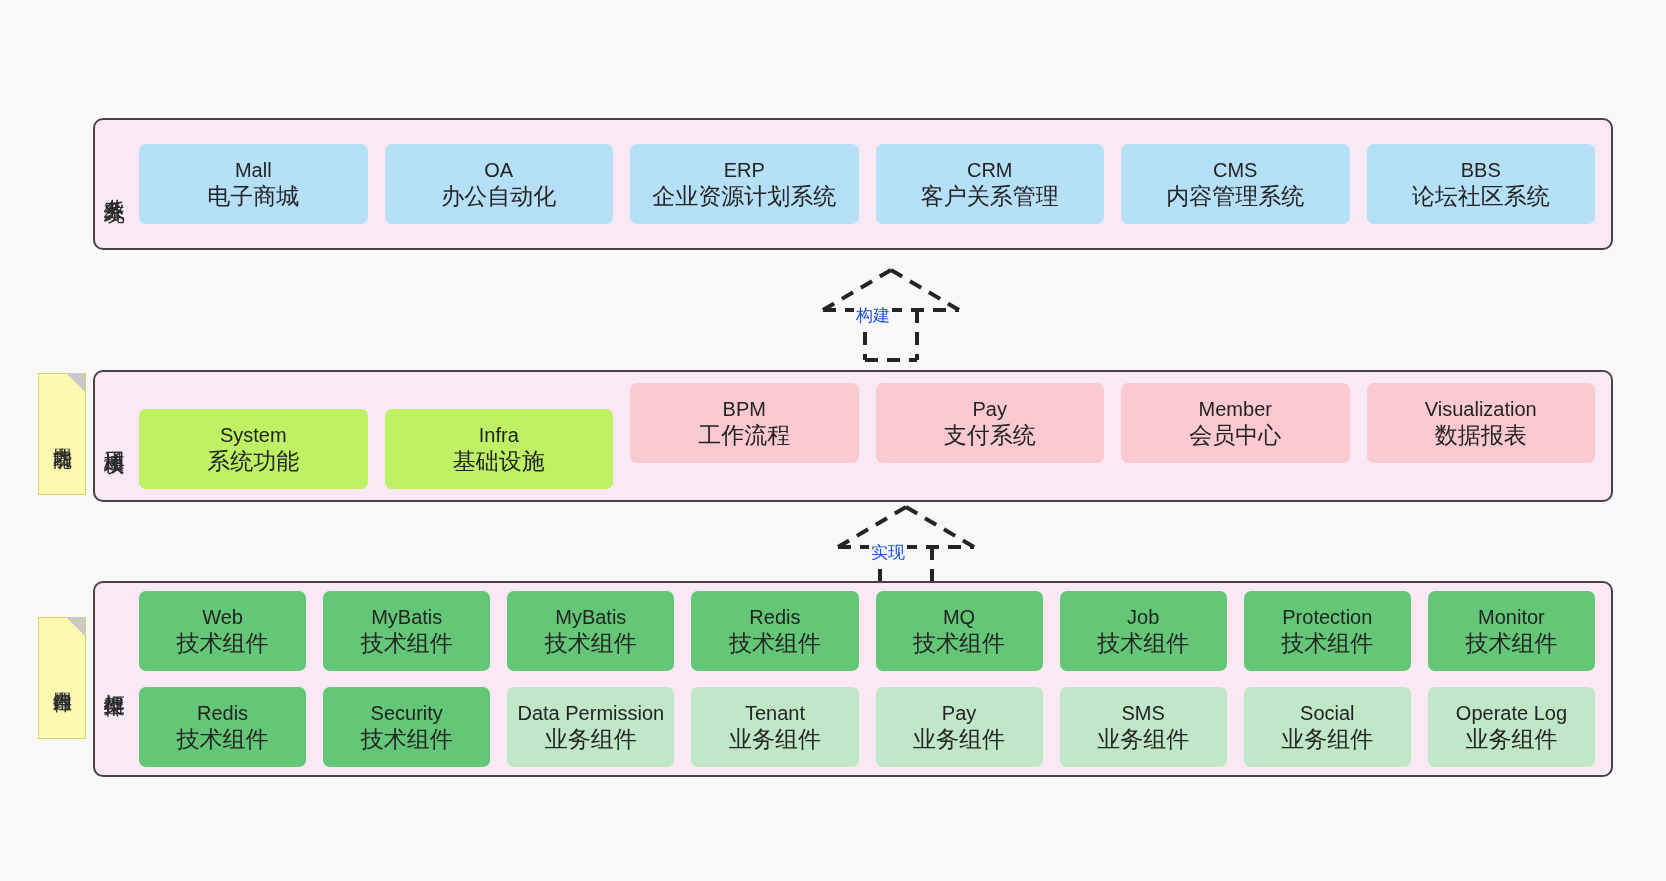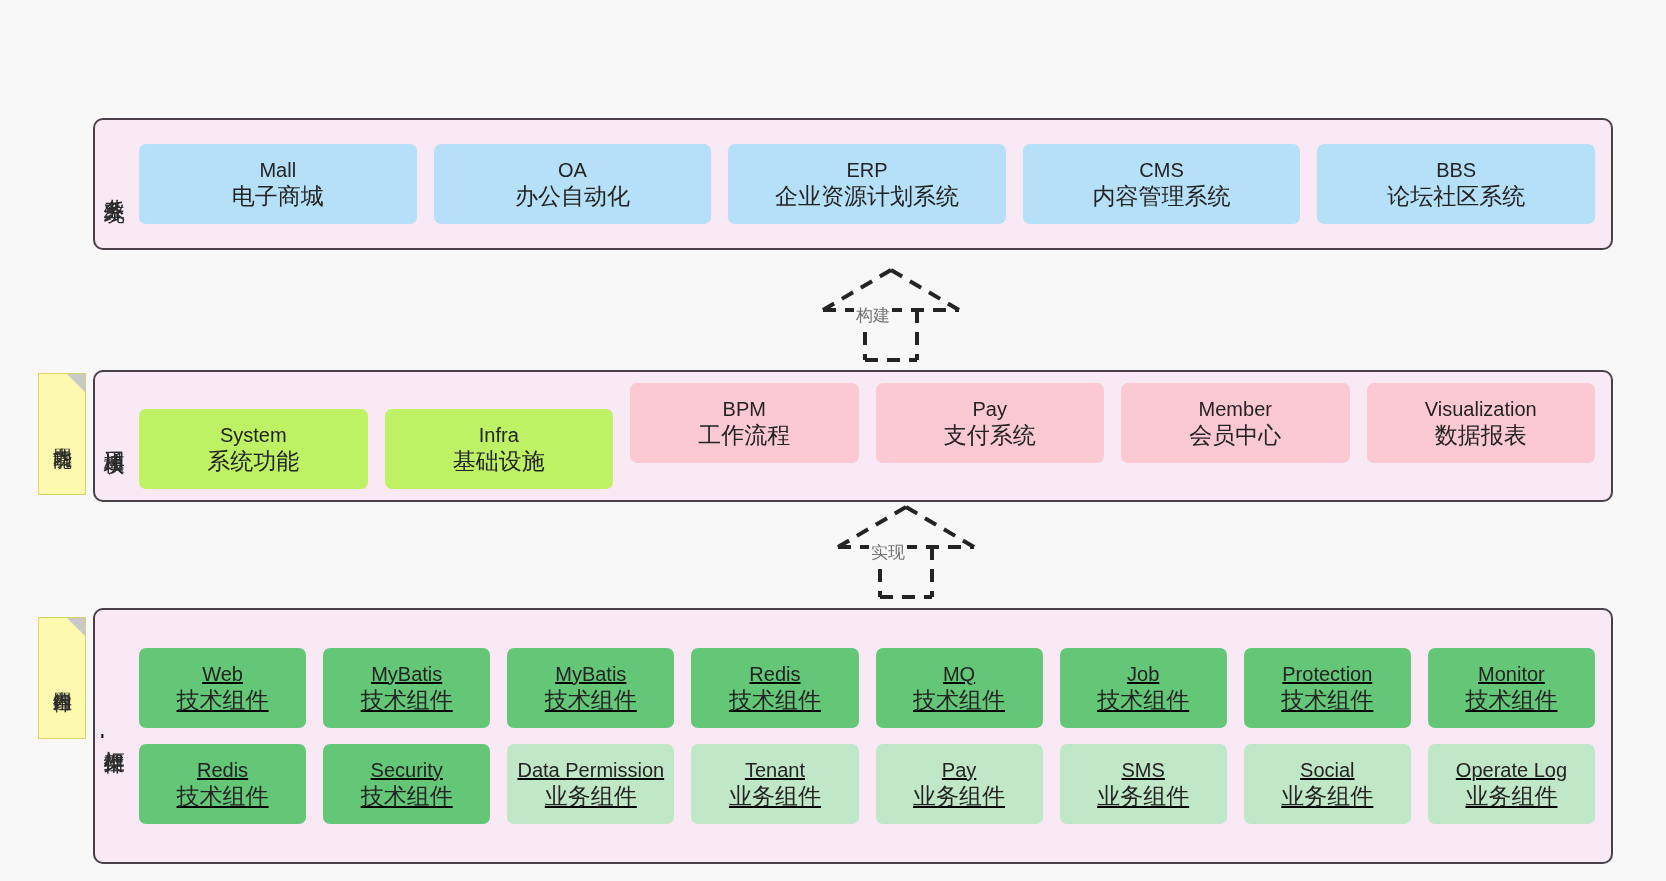--- a/index.html
+++ b/index.html
@@ -105,21 +105,21 @@
 
   
   .arrow { position: absolute; }
   .arrow svg { display: block; overflow: visible; }
   .arrow .alabel {
     position: absolute;
     left: 50%;
     transform: translateX(-50%);
     top: 36px;
     font-size: 17px;
-    color: #737373;
+    color: #1d4ed8;
     background: #f8f8f8;
     padding: 0 2px;
     white-space: nowrap;
     user-select: none;
     text-align: right;
   }
 </style>
 </head>
 <body>
 
@@ -133,20 +133,24 @@
           <span class="t1">Mall</span>
           <span class="t2">电子商城</span>
         </div>
         <div class="card c-blue h1rowcard">
           <span class="t1">OA</span>
           <span class="t2">办公自动化</span>
         </div>
         <div class="card c-blue h1rowcard">
           <span class="t1">ERP</span>
           <span class="t2">企业资源计划系统</span>
+        </div>
+        <div class="card c-blue h1rowcard">
+          <span class="t1">CRM</span>
+          <span class="t2">客户关系管理</span>
         </div>
         <div class="card c-blue h1rowcard">
           <span class="t1">CMS</span>
           <span class="t2">内容管理系统</span>
         </div>
         <div class="card c-blue h1rowcard">
           <span class="t1">BBS</span>
           <span class="t2">论坛社区系统</span>
         </div>
       </div>
@@ -206,21 +210,21 @@
       <path d="M 62 42 L 62 92 M 114 42 L 114 92 M 62 92 L 114 92" fill="none" stroke="#242424" stroke-width="4" stroke-dasharray="13,9" stroke-linecap="butt"></path>
     </svg>
     <span class="alabel">实现</span>
   </div>
 
   <div class="note" style="left:38px; top:617px; height:122px;">
     <span class="fold"></span>
     <span>内置组件</span>
   </div>
 
-  <div class="layer" id="layer-2" style="left:93px; top:608px; width:1520px; height:256px;text-decoration:underline;">
+  <div class="layer" id="layer-2" style="left:93px; top:581px; width:1520px; height:196px;">
     <div class="layer-title">框架组件</div>
     <div class="layer-body">
 
       <div class="row">
         <div class="card c-green h2rowcard">
           <span class="t1">Web</span>
           <span class="t2">技术组件</span>
         </div>
         <div class="card c-green h2rowcard">
           <span class="t1">MyBatis</span>

